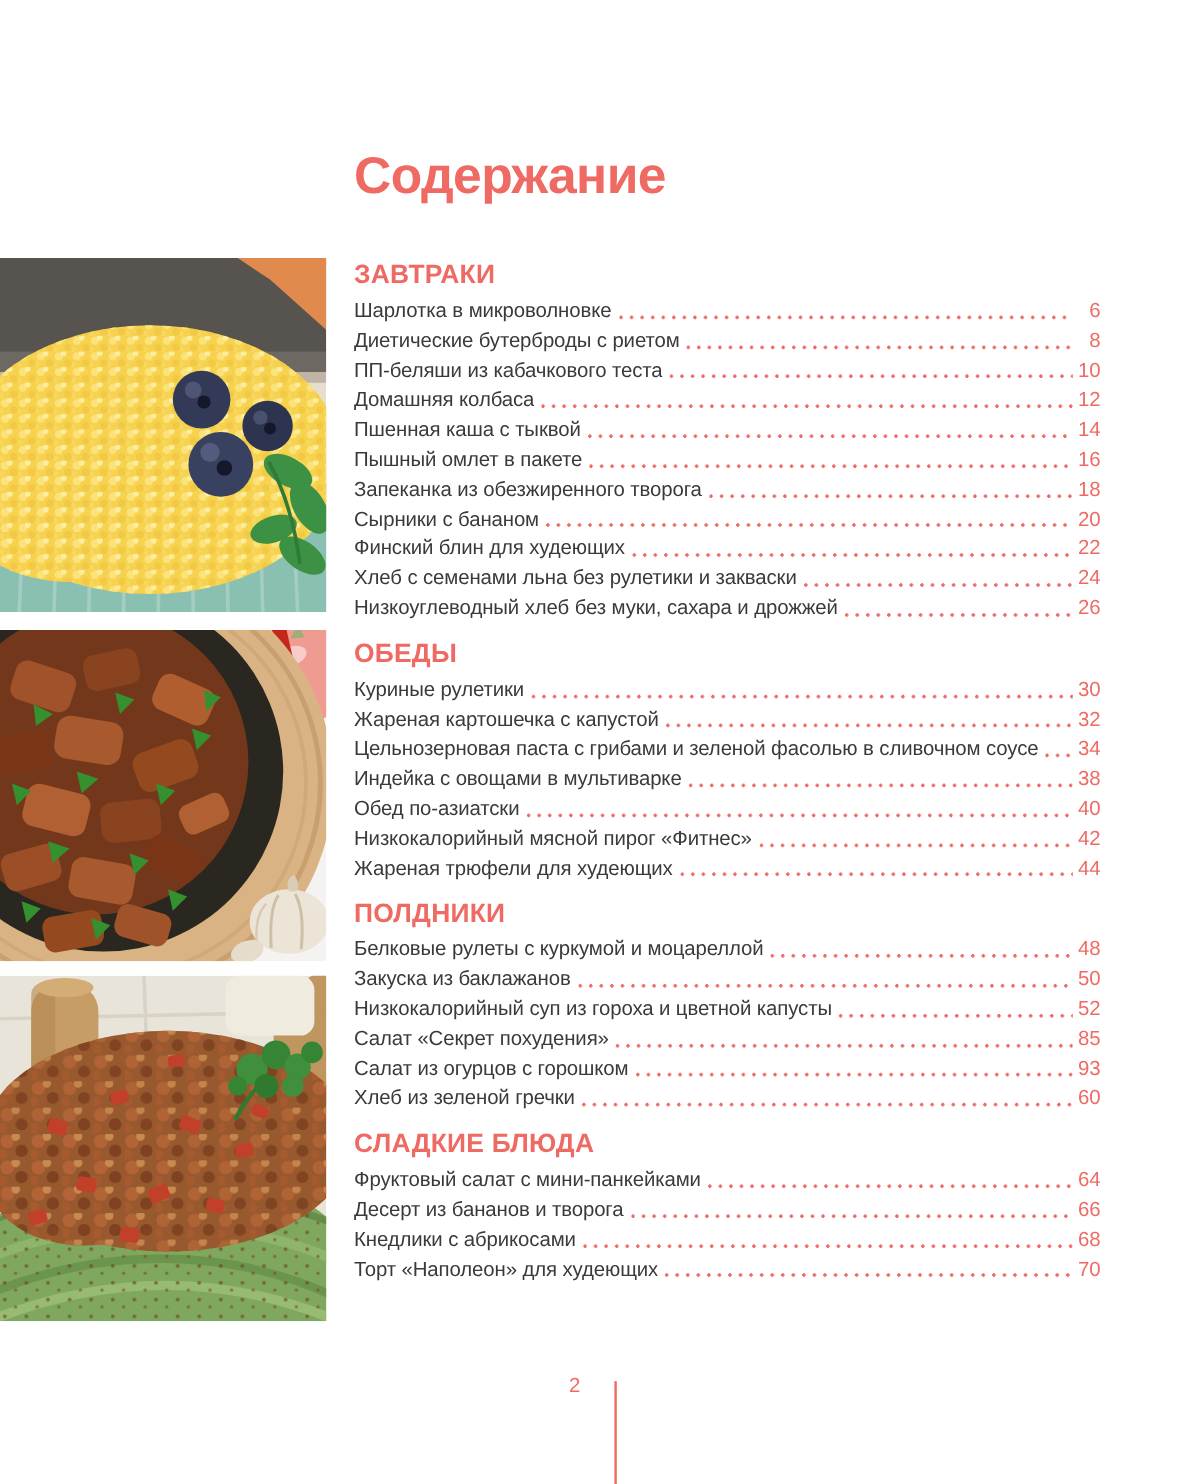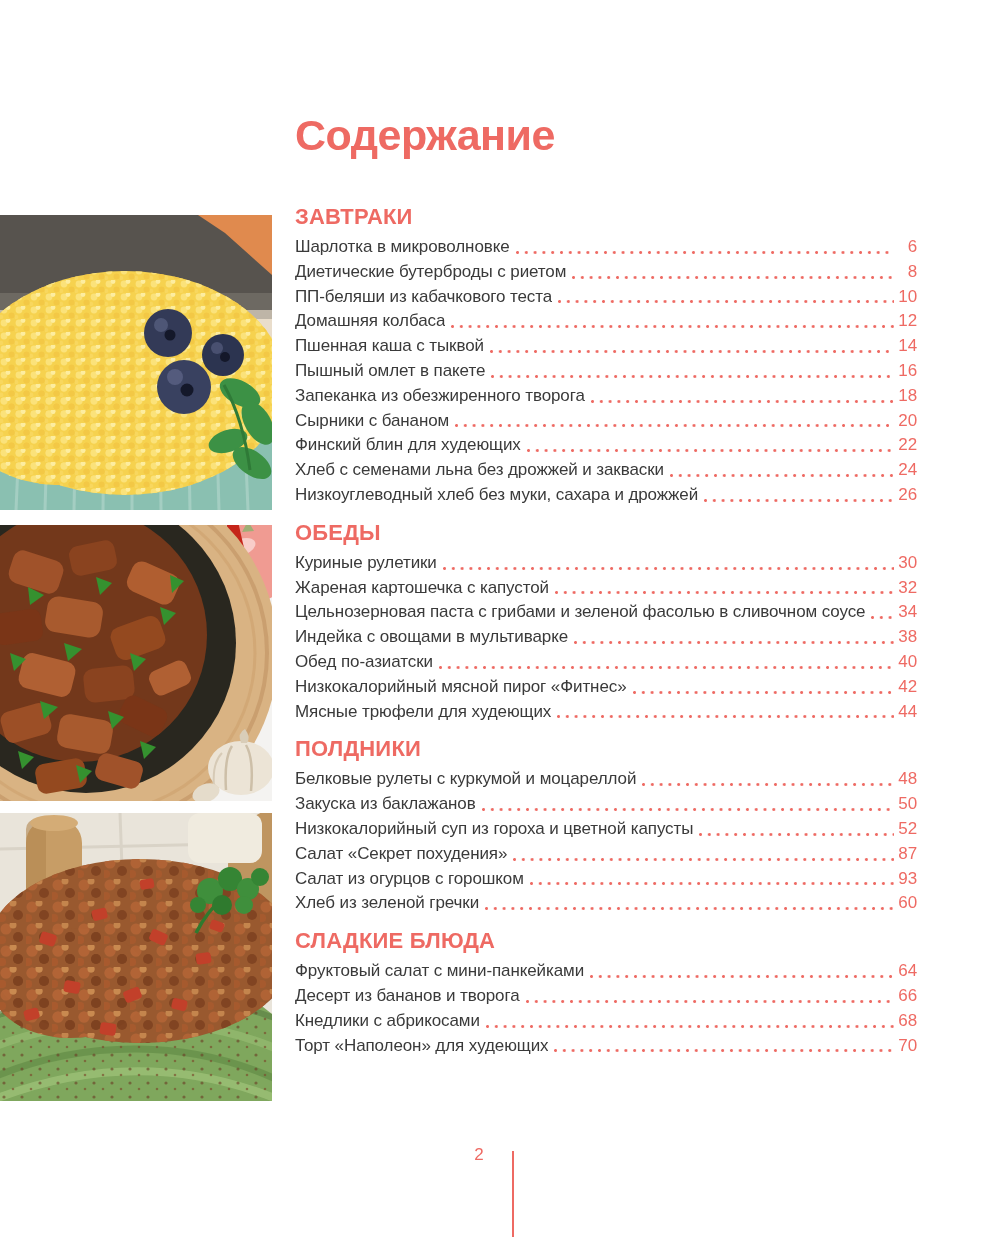--- a/index.html
+++ b/index.html
@@ -13,21 +13,21 @@
     font-family:"Liberation Sans","DejaVu Sans",sans-serif;
     color:var(--text);overflow:hidden;
   }
   
   .photo{position:absolute;left:0;width:272px;overflow:hidden;margin:0;padding:0;}
   .photo svg{display:block;width:100%;height:100%;}
   .photo-1{top:215px;height:295px;}
   .photo-2{top:525px;height:276px;}
   .photo-3{top:813px;height:288px;}
   
-  #content{position:absolute;left:295px;top:110px;width:622px;}
+  #content{position:absolute;left:295px;top:122px;width:622px;}
   h1.page-title{
     font-size:43px;line-height:50px;font-weight:700;margin:0 0 47px;
     color:var(--accent);letter-spacing:-0.5px;
   }
   .section-title{
     font-size:22px;line-height:20px;font-weight:700;margin:15px 0 8px;
     color:var(--accent);letter-spacing:0.2px;
   }
   .toc-section:first-child .section-title{margin-top:0;}
   .entry{
@@ -278,21 +278,21 @@
     <span class="pageno">20</span>
   </div>
 
   <div class="entry">
     <span class="label">Финский блин для худеющих</span>
     <span class="leader"></span>
     <span class="pageno">22</span>
   </div>
 
   <div class="entry">
-    <span class="label">Хлеб с семенами льна без дрожжей и закваски</span>
+    <span class="label">Хлеб с семенами льна без рулетики и закваски</span>
     <span class="leader"></span>
     <span class="pageno">24</span>
   </div>
 
   <div class="entry">
     <span class="label">Низкоуглеводный хлеб без муки, сахара и дрожжей</span>
     <span class="leader"></span>
     <span class="pageno">26</span>
   </div>
 </div>
@@ -332,21 +332,21 @@
     <span class="pageno">40</span>
   </div>
 
   <div class="entry">
     <span class="label">Низкокалорийный мясной пирог «Фитнес»</span>
     <span class="leader"></span>
     <span class="pageno">42</span>
   </div>
 
   <div class="entry">
-    <span class="label">Мясные трюфели для худеющих</span>
+    <span class="label">Жареная трюфели для худеющих</span>
     <span class="leader"></span>
     <span class="pageno">44</span>
   </div>
 </div>
   </section>
 
   <section class="toc-section">
     <h2 class="section-title">ПОЛДНИКИ</h2>
     <div class="entries">
   <div class="entry">
@@ -364,21 +364,21 @@
   <div class="entry">
     <span class="label">Низкокалорийный суп из гороха и цветной капусты</span>
     <span class="leader"></span>
     <span class="pageno">52</span>
   </div>
 
 
   <div class="entry">
     <span class="label">Салат «Секрет похудения»</span>
     <span class="leader"></span>
-    <span class="pageno">87</span>
+    <span class="pageno">85</span>
   </div>
 
   <div class="entry">
     <span class="label">Салат из огурцов с горошком</span>
     <span class="leader"></span>
     <span class="pageno">93</span>
   </div>
 
   <div class="entry">
     <span class="label">Хлеб из зеленой гречки</span>

